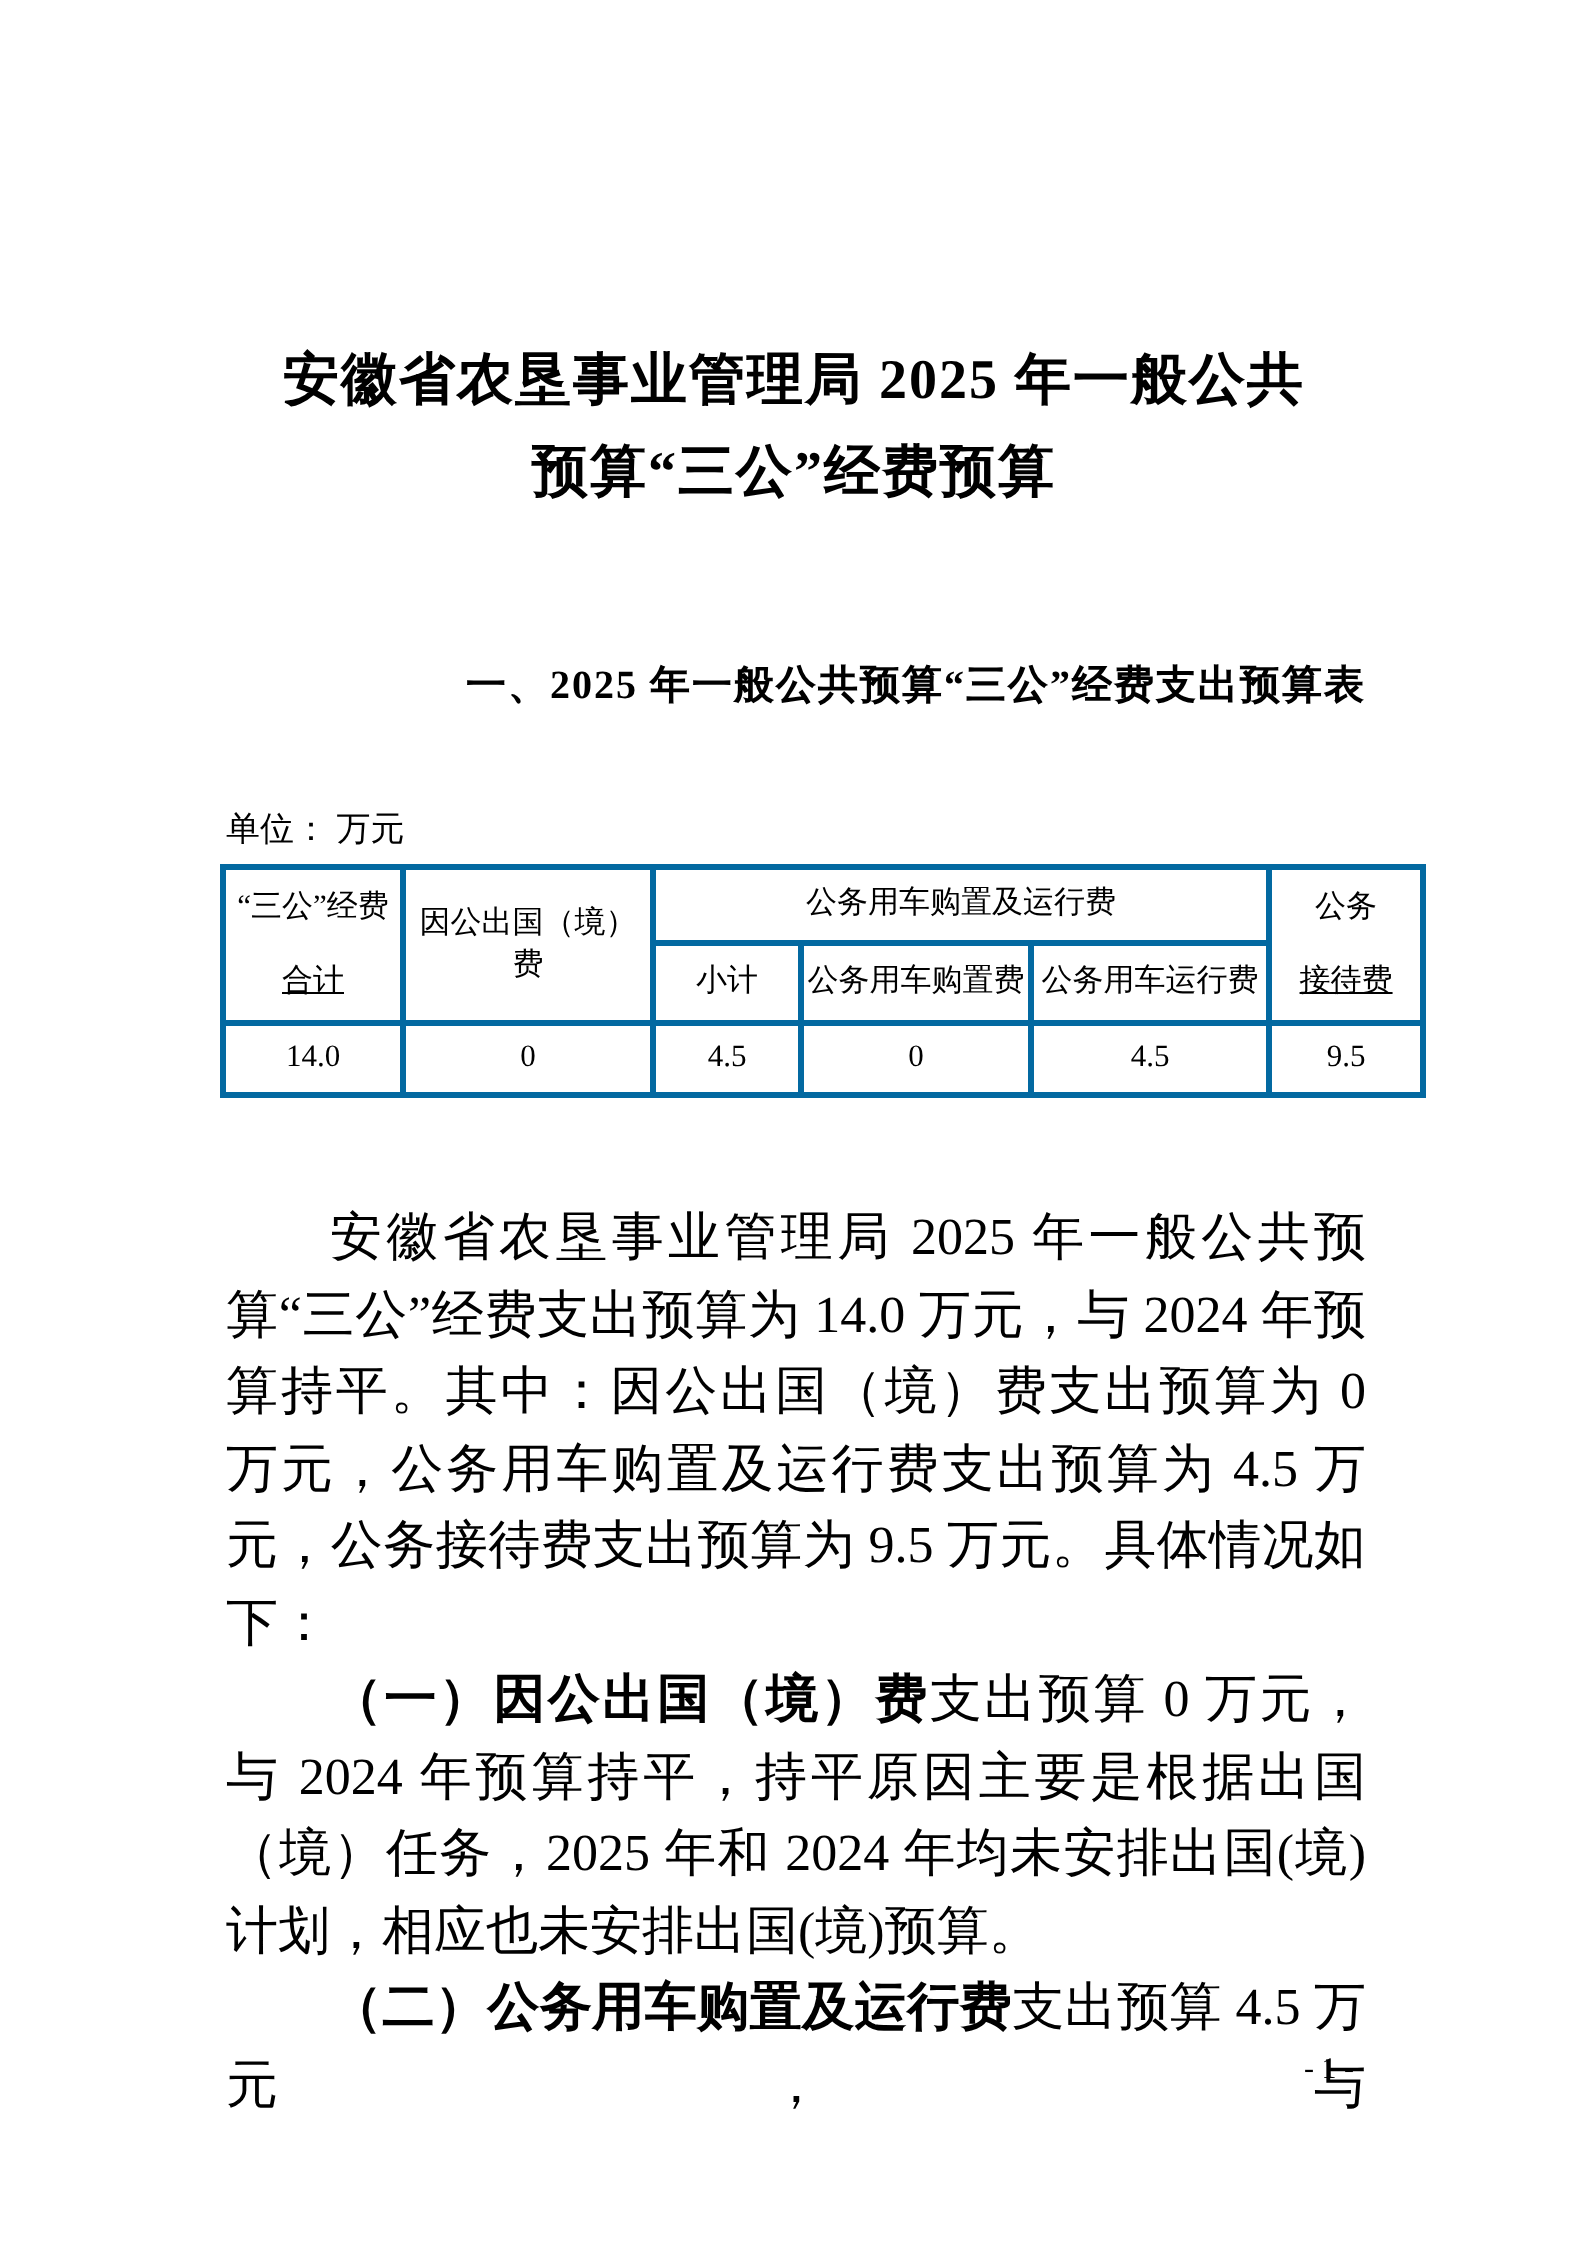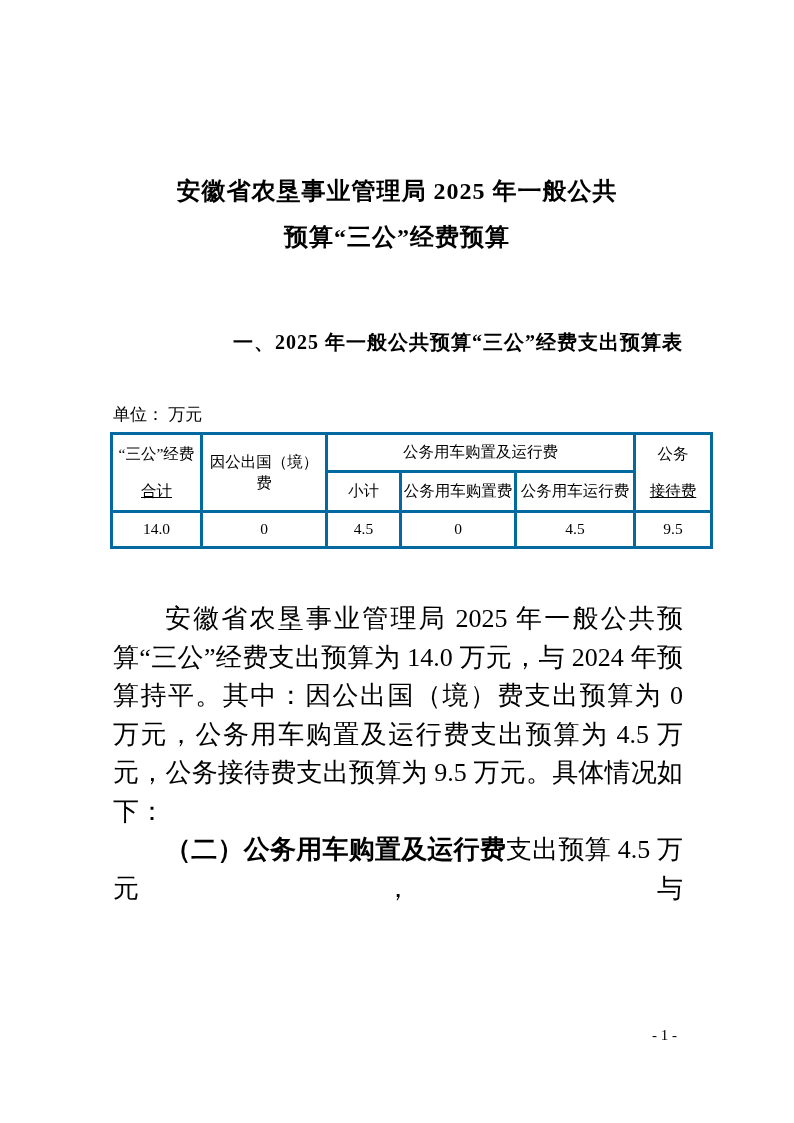--- a/index.html
+++ b/index.html
@@ -12,21 +12,21 @@
     color: #000000;
     font-family: "Liberation Serif", "DejaVu Serif", serif;
     overflow: hidden;
   }
   .doc-title {
     position: absolute;
     top: 168px;
     left: 0;
     width: 794px;
     text-align: center;
-    font-size: 24px;
+    font-size: 28px;
     line-height: 46px;
     font-weight: 700;
     letter-spacing: 1px;
   }
   .section1-heading {
     position: absolute;
     top: 329px;
     left: 113px;
     width: 570px;
     text-align: right;
@@ -144,18 +144,19 @@
         <td>0</td>
         <td>4.5</td>
         <td>9.5</td>
       </tr>
     </tbody>
   </table>
 
 
   <div class="body-text">
     <p>安徽省农垦事业管理局 2025 年一般公共预算“三公”经费支出预算为 14.0 万元，与 2024 年预算持平。其中：因公出国（境）费支出预算为 0 万元，公务用车购置及运行费支出预算为 4.5 万元，公务接待费支出预算为 9.5 万元。具体情况如下：</p>
+    <p><b>（一）因公出国（境）费</b><span>支出预算 0 万元，与 2024 年预算持平，持平原因主要是根据出国（境）任务，2025 年和 2024 年均未安排出国(境)计划，相应也未安排出国(境)预算。</span></p>
     <p class="force-justify"><b>（二）公务用车购置及运行费</b><span>支出预算 4.5 万元，与</span></p>
   </div>
 
   <div class="page-number">- 1 -</div>
 
 </div>
 
 </body></html>

